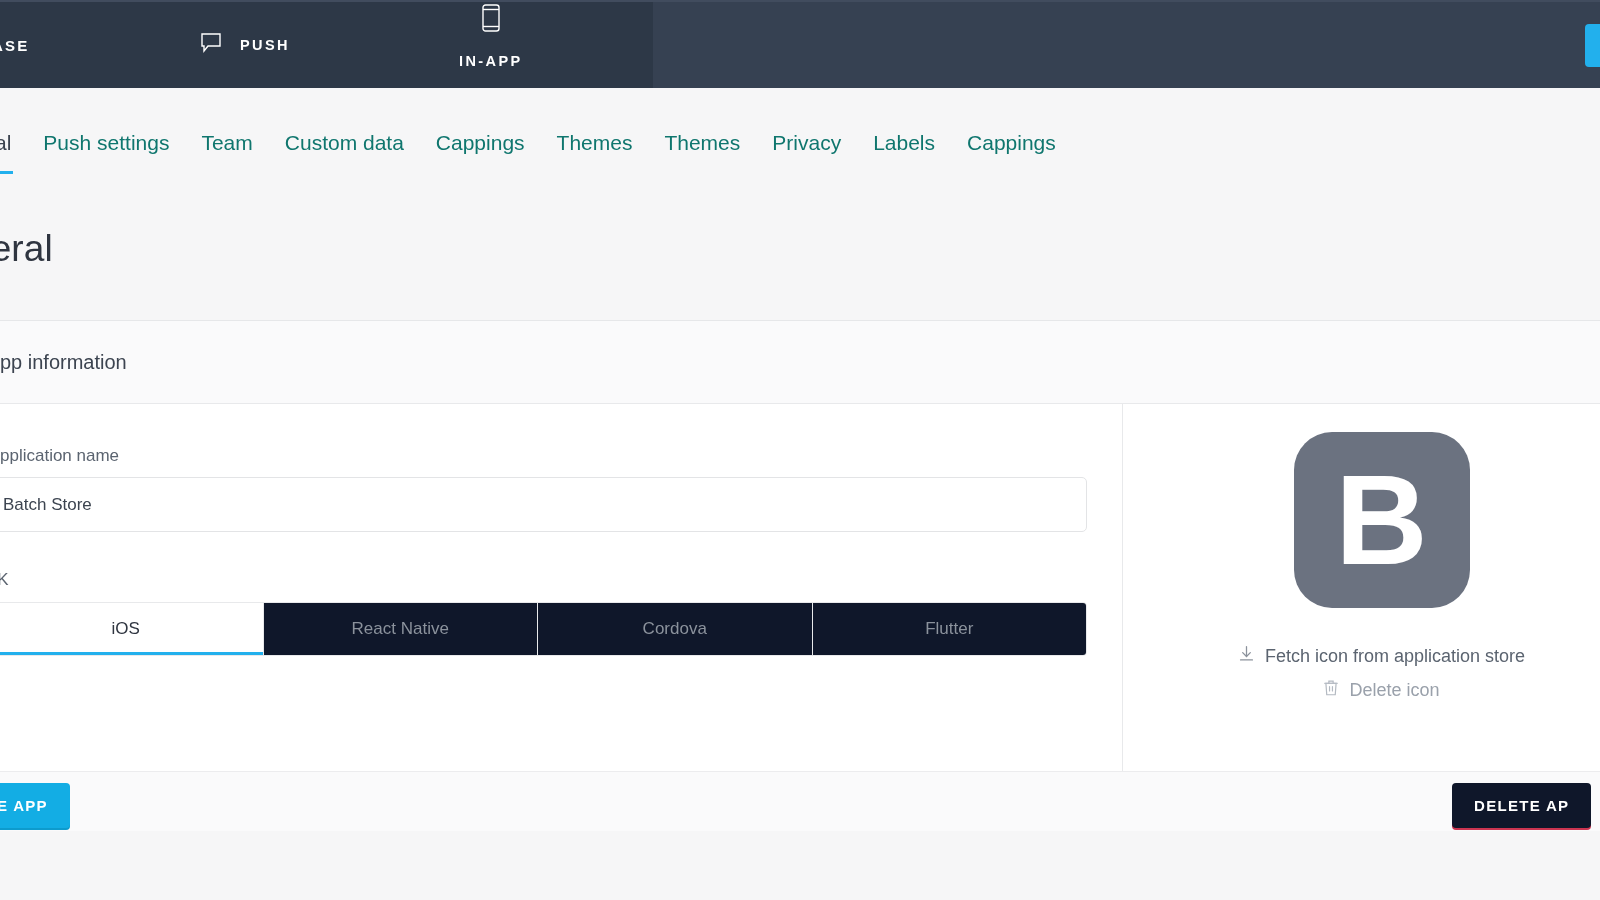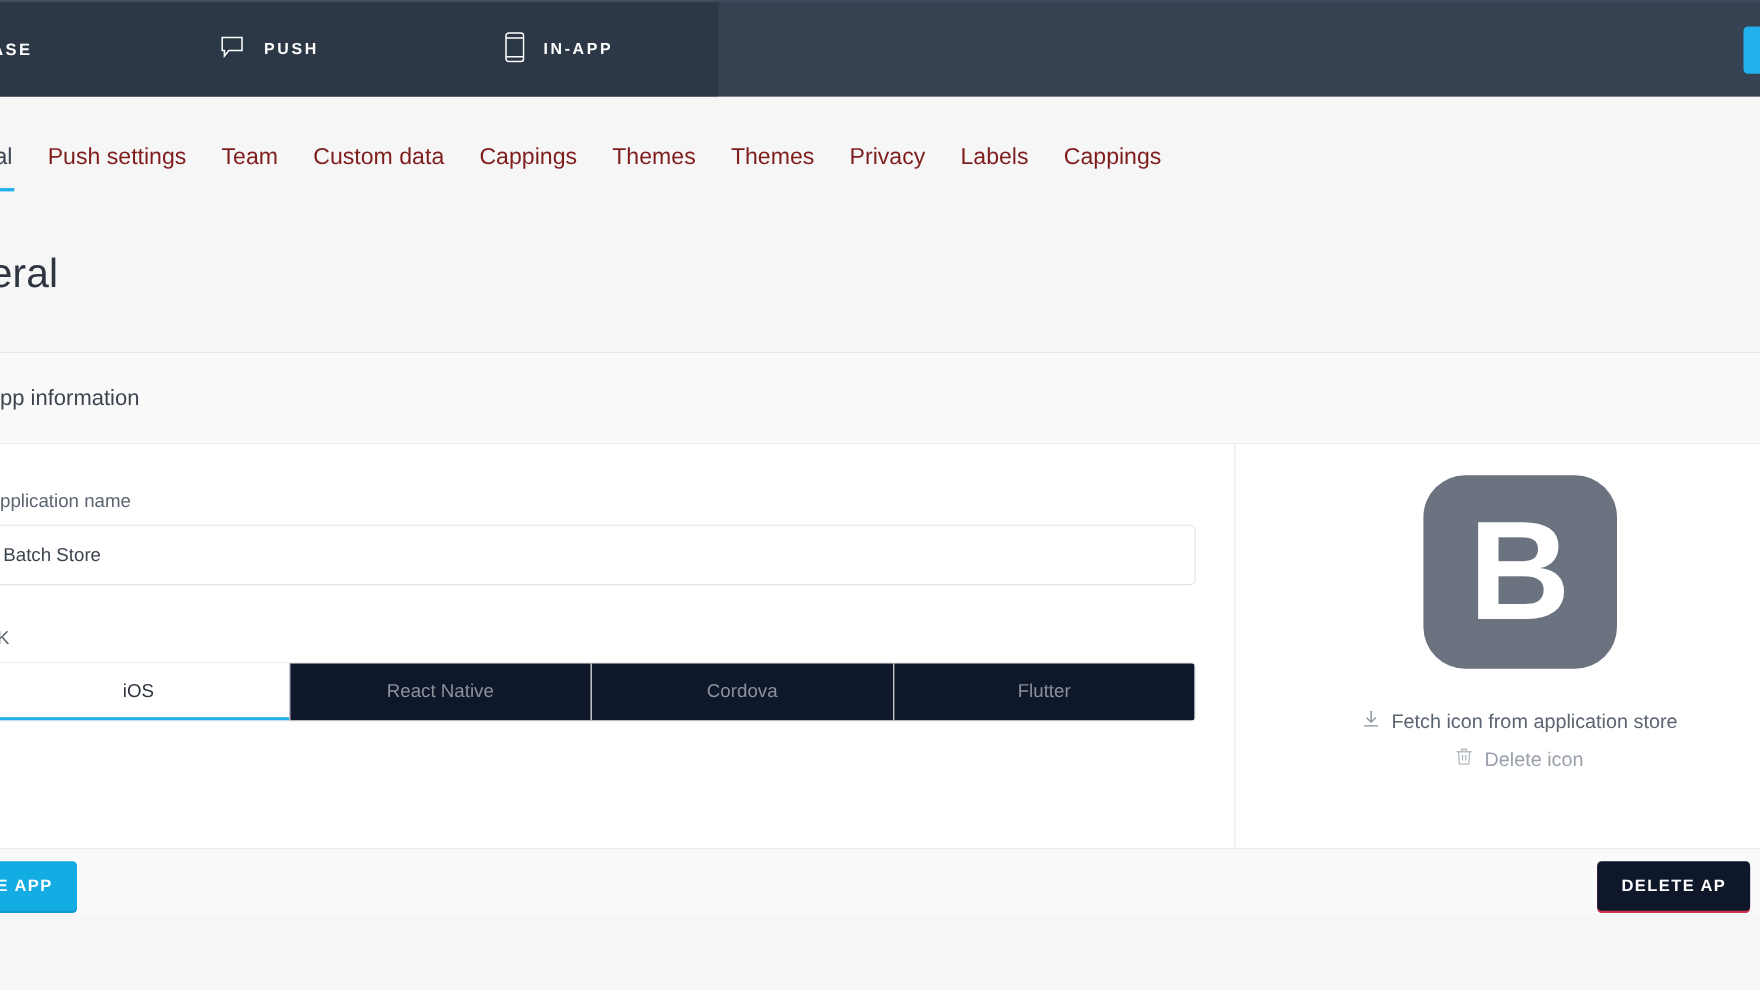--- a/index.html
+++ b/index.html
@@ -45,21 +45,21 @@
 
   .nav-link {
     position: absolute;
     display: flex;
     align-items: center;
     gap: 17px;
     cursor: pointer;
     height: 83px;
   }
   .nav-link.push { left: 199px; }
-  .nav-link.inapp { left: 459px; }
+  .nav-link.inapp { left: 459px; flex-direction: column; }
 
   .nav-link .nav-text {
     color: #ffffff;
     font-size: 14.5px;
     font-weight: bold;
     letter-spacing: 2.4px;
     white-space: nowrap;
   }
 
   .nav-icon { display: block; }
@@ -87,21 +87,21 @@
     left: -28px; top: 42px;
     display: flex;
     align-items: flex-end;
     gap: 0;
   }
 
   .tab {
     position: relative;
     padding: 0 16px 18px 16px;
     font-size: 21px;
-    color: #7f1d1d;
+    color: #0f766e;
     white-space: nowrap;
     cursor: pointer;
     line-height: 26px;
   }
   .tab.active { color: #3c4450; }
   .tab.active::after {
     content: "";
     position: absolute;
     left: 14px; right: 14px;
     bottom: 0; height: 3px;

